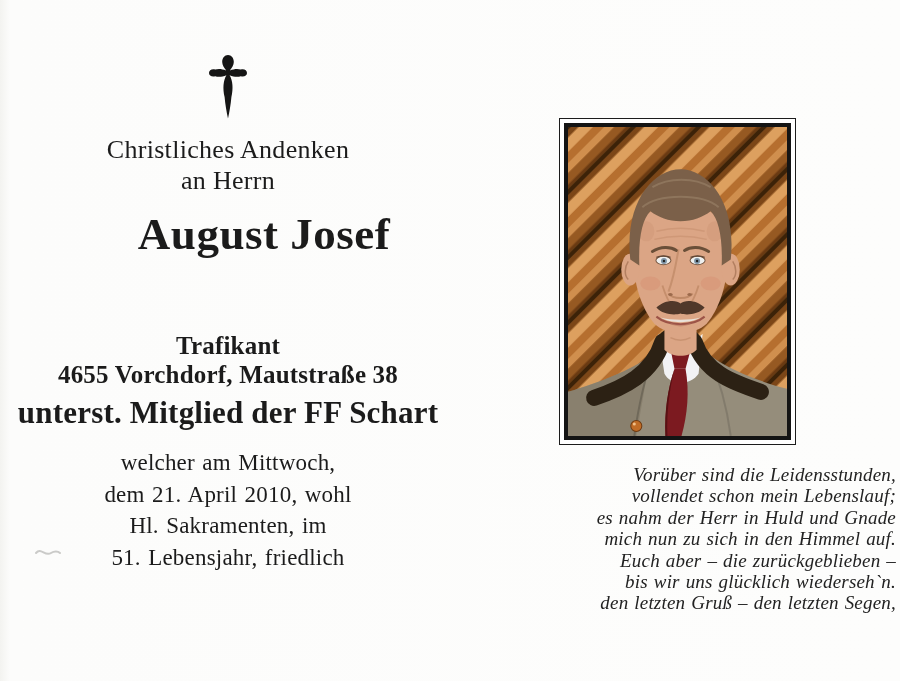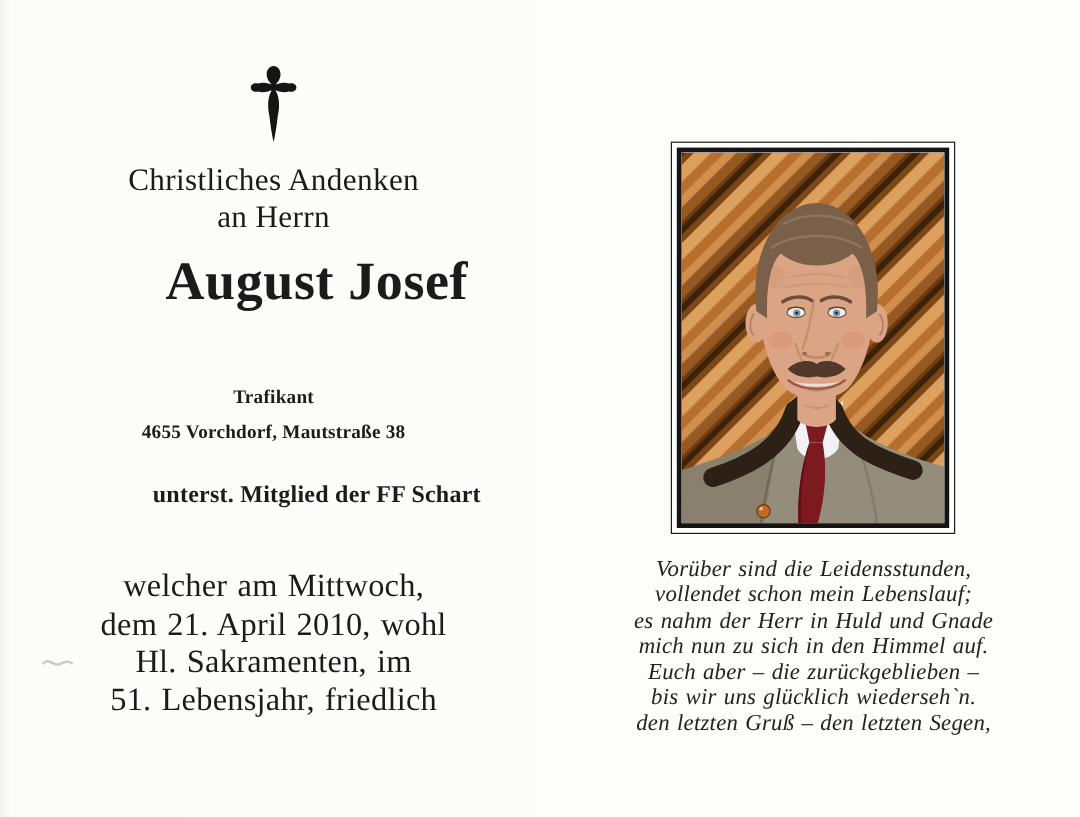--- a/index.html
+++ b/index.html
@@ -6,31 +6,31 @@
   .card{
     position:relative;width:900px;height:681px;overflow:hidden;
     background:linear-gradient(90deg,#f3f3f0 0,#fcfcfb 10px,#fdfdfc 100%);
     font-family:Liberation Serif, serif;
     color:#1b1b1b;
   }
   .abs{position:absolute;left:0;width:456px;text-align:center;}
   .cross-wrap{top:54px;}
   .header{top:134px;font-size:26px;line-height:31px;letter-spacing:.3px;}
   .name{top:206px;font-size:45px;line-height:56px;font-weight:700;letter-spacing:.5px;margin-left:36px;}
-  .details{top:317px;font-size:16px;line-height:29px;font-weight:700;letter-spacing:.2px;}
-  .membership{top:399px;font-size:20px;line-height:27px;font-weight:700;letter-spacing:.2px;margin-left:36px;}
-  .obituary{top:473px;font-size:27px;line-height:31.5px;letter-spacing:.2px;word-spacing:1.5px;}
+  .details{top:331px;font-size:25px;line-height:29px;font-weight:700;letter-spacing:.2px;}
+  .membership{top:399px;font-size:31px;line-height:27px;font-weight:700;letter-spacing:.2px;}
+  .obituary{top:447px;font-size:23px;line-height:31.5px;letter-spacing:.2px;word-spacing:1.5px;}
   .photo-frame{
     position:absolute;left:559px;top:118px;width:237px;height:327px;
     box-sizing:border-box;border:1.5px solid #1c1c1c;background:#fff;padding:4px;
   }
   .photo-inner{width:100%;height:100%;box-sizing:border-box;border:4px solid #141414;overflow:hidden;}
   .portrait{display:block;width:100%;height:100%;}
   .poem{
-    position:absolute;left:460px;top:464px;width:436px;text-align:center;
+    position:absolute;left:460px;top:464px;width:436px;text-align:right;
     font-style:italic;font-size:19px;line-height:21.4px;letter-spacing:.2px;word-spacing:1px;color:#222;
   }
   .scan-mark{position:absolute;left:34px;top:544px;}
 </style>
 </head>
 <body>
 
 <div class="card">
 
   <div class="abs cross-wrap">

